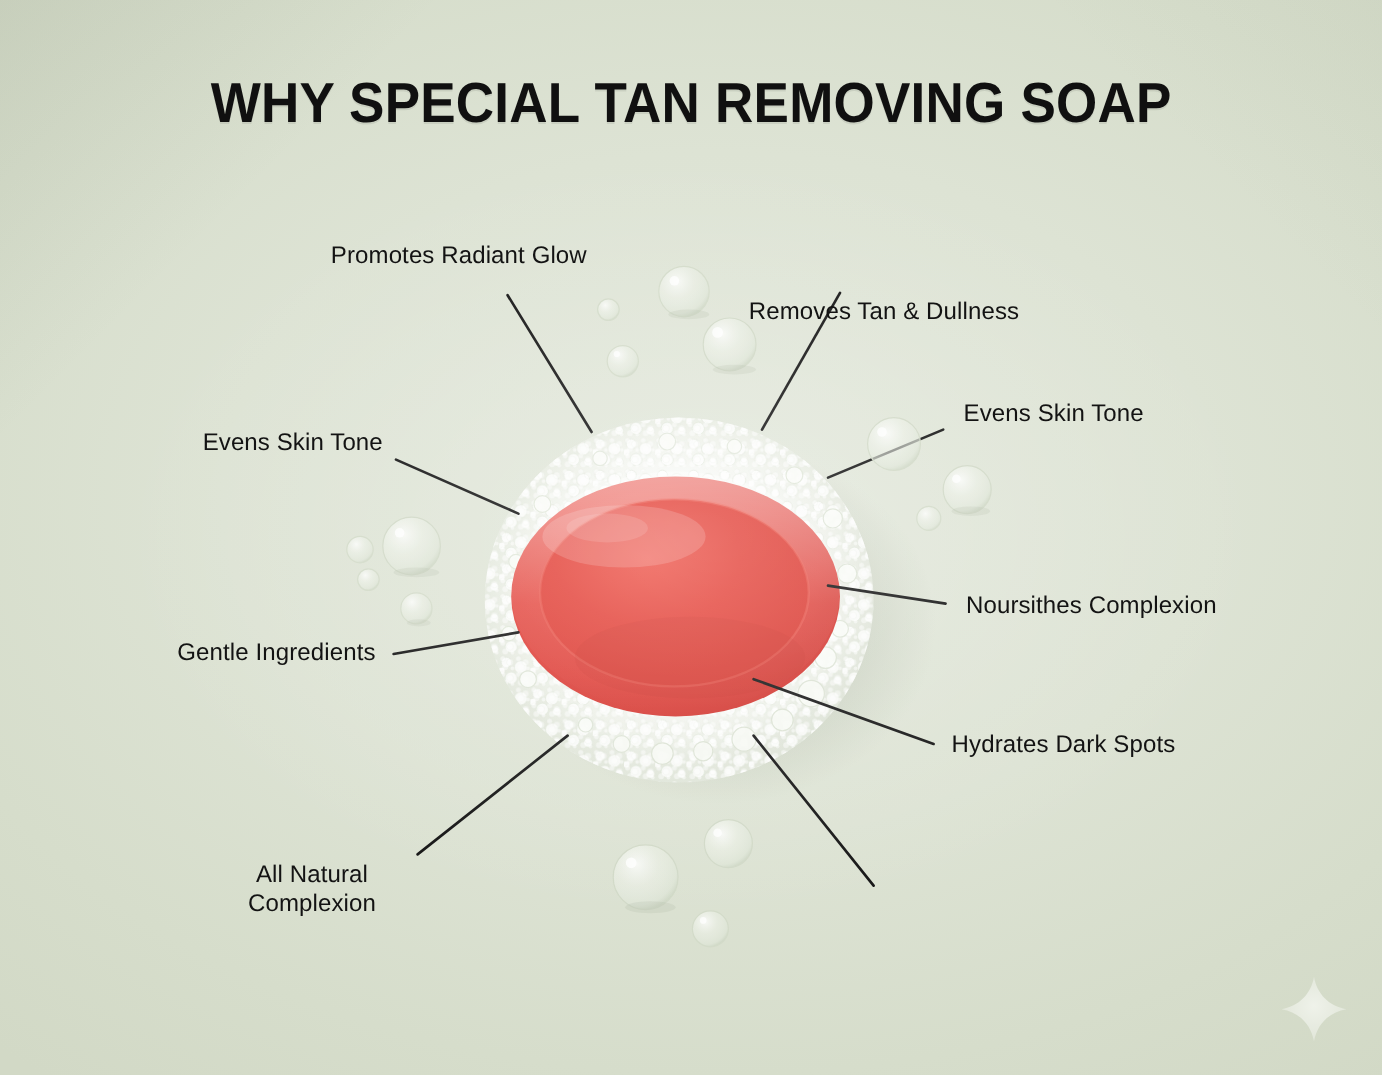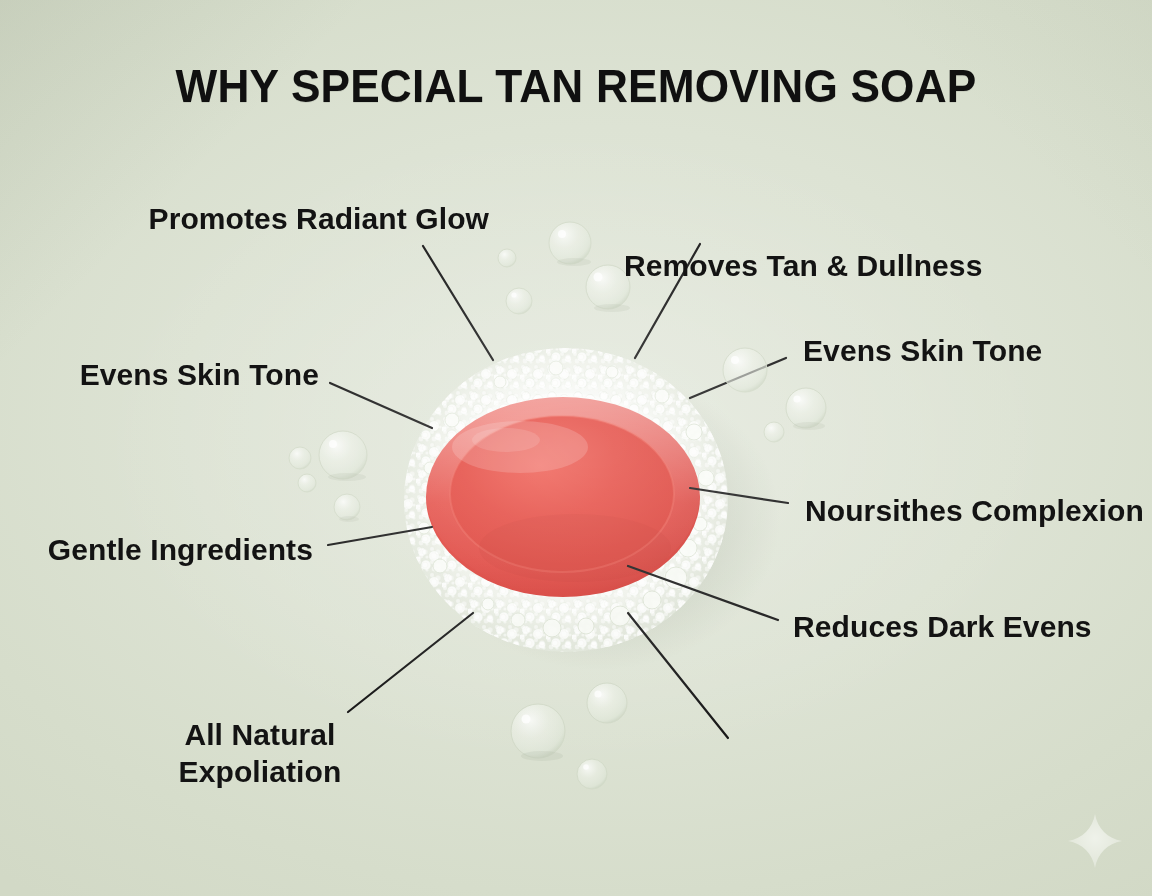--- a/index.html
+++ b/index.html
@@ -52,22 +52,22 @@
     position: absolute;
     inset: 0;
     width: 1152px;
     height: 896px;
   }
 
   
   .label {
     position: absolute;
     color: #131313;
-    font-size: 30px;
-    font-weight: 700;
+    font-size: 20px;
+    font-weight: 400;
     letter-spacing: 0.1px;
     line-height: 1.2;
     white-space: nowrap;
   }
   .label.two-line { white-space: normal; text-align: center; line-height: 1.22; }
   .label.r { text-align: left; }
   .label.l { text-align: right; }
 
   .sparkle-wrap {
     position: absolute;
@@ -288,24 +288,24 @@
   <div class="label r" style="left:624px; top:200px;margin-top:48px;">Removes Tan &amp; Dullness</div>
 
   <div class="label r" style="left:803px; top:333px;">Evens Skin Tone</div>
 
   <div class="label l" style="left:0; top:357px; width:319px;">Evens Skin Tone</div>
 
   <div class="label r" style="left:805px; top:493px;">Noursithes Complexion</div>
 
   <div class="label l" style="left:0; top:532px; width:313px;">Gentle Ingredients</div>
 
-  <div class="label r" style="left:793px; top:609px;">Reduces Dark Evens</div>
+  <div class="label r" style="left:793px; top:609px;">Hydrates Dark Spots</div>
 
   <div class="label two-line" style="left:160px; top:717px; width:200px;">All Natural
-Expoliation</div>
+Complexion</div>
 
 
   <div class="sparkle-wrap">
     <svg viewBox="0 0 58 58" width="58" height="58">
       <path d="M29 2 C31.5 16.5 41.5 26.5 56 29 C41.5 31.5 31.5 41.5 29 56 C26.5 41.5 16.5 31.5 2 29 C16.5 26.5 26.5 16.5 29 2 Z" fill="url(#sparkGrad2)"></path>
       <defs>
         <radialGradient id="sparkGrad2" cx="50%" cy="45%" r="55%">
           <stop offset="0%" stop-color="#eff2ea"></stop>
           <stop offset="100%" stop-color="#e1e6d9"></stop>
         </radialGradient>

